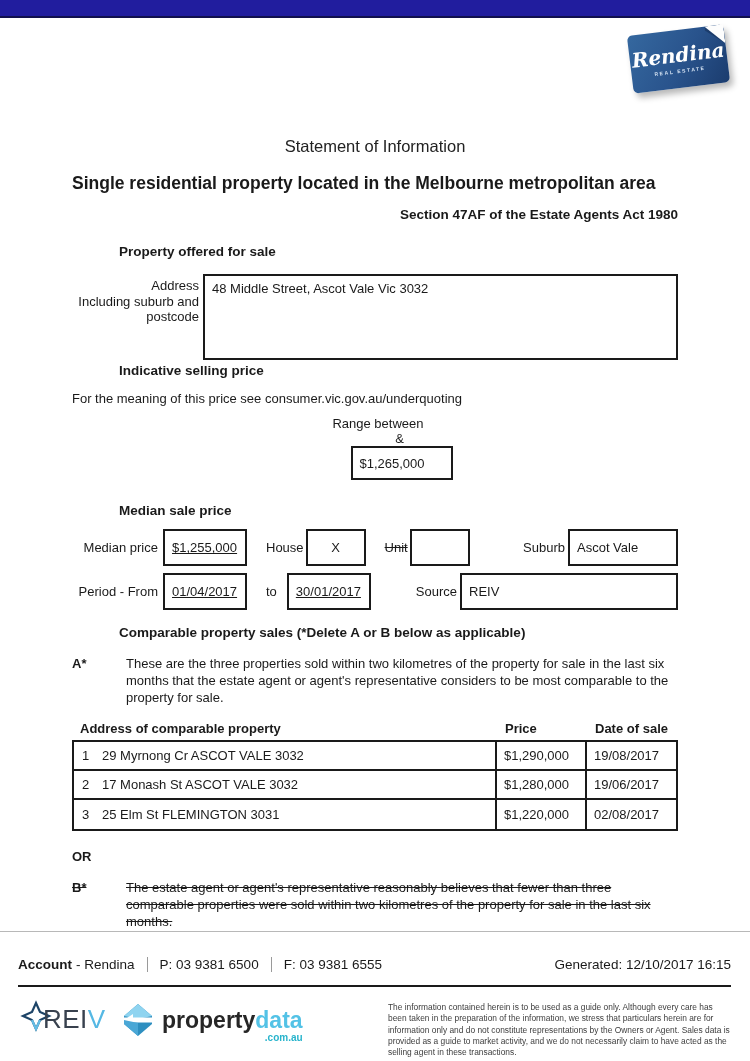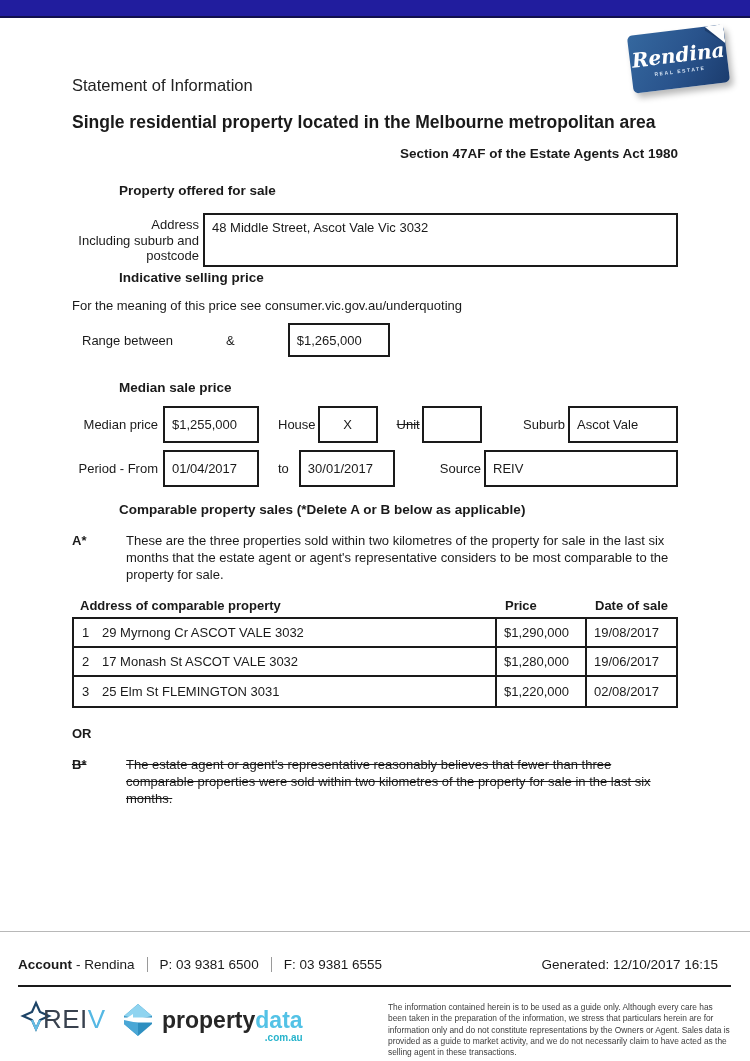--- a/index.html
+++ b/index.html
@@ -16,52 +16,52 @@
              display: flex; flex-direction: column; align-items: center; justify-content: center; }
   .fold { position: absolute; top: 0; right: 0; width: 19px; height: 19px; background: #fdfdfd;
           clip-path: polygon(0 0, 100% 0, 100% 100%); }
   .fold-shade { position: absolute; top: 0; right: 0; width: 19px; height: 19px; background: #142e55;
           clip-path: polygon(0 0, 100% 100%, 0 4px); opacity: .55; }
   .rendina-name { font-family: "DejaVu Serif", serif; font-style: italic; font-weight: bold; color: #ffffff; font-size: 20px; line-height: 1; margin-top: 1px; }
   .rendina-tag { color: #d4e2f2; font-size: 5px; letter-spacing: 1.6px; margin-top: 3px; font-weight: bold; }
 
   
   .content { padding: 0 72px; }
-  .pretitle { padding-top: 58px; font-size: 16.5px; color: #222; }
+  .pretitle { padding-top: 119px; font-size: 16.5px; color: #222; text-align: center; }
   .title { margin-top: 16px; font-size: 17.5px; font-weight: bold; line-height: 1.28; max-width: 600px; }
   .section-ref { margin-top: 13px; font-size: 13.5px; font-weight: bold; text-align: right; }
   .sec { font-size: 13.5px; font-weight: bold; padding-left: 47px; }
   .mt-prop { margin-top: 22px; }
   .mt-ind  { margin-top: 3px; }
   .mt-med  { margin-top: 23px; }
   .mt-comp { margin-top: 15px; }
 
   .box { border: 2px solid #1a1a1a; font-size: 13px; display: flex; align-items: center; padding-left: 7px; background: #fff; }
 
   
   .address-row { display: flex; margin-top: 15px; }
   .address-label { width: 131px; text-align: right; font-size: 13px; line-height: 1.18; white-space: pre-line; padding-right: 4px; padding-top: 4px; }
-  .address-box { flex: 1; height: 54px; align-items: flex-start; padding-top: 5px; }
+  .address-box { flex: 1; height: 86px; align-items: flex-start; padding-top: 5px; }
 
   .note { margin-top: 13px; font-size: 13px; }
 
   
-  .range-row { display: flex; align-items: center; margin-top: 10px; font-size: 13px; }
+  .range-row { display: flex; align-items: center; margin-top: 10px; font-size: 13px; flex-direction: column; }
   .range-lbl { margin-left: 10px; margin-right: 4px; }
   .bx-range { height: 34px; }
   .w105 { width: 105px; } .w102 { width: 102px; }
   .amp { margin-left: 49px; margin-right: 0; }
   .ml53 { margin-left: 53px; }
 
   
   .med-row { display: flex; align-items: center; margin-top: 11px; font-size: 13px; }
   .med-row2 { margin-top: 7px; }
   .lblA { width: 86px; text-align: right; margin-right: 5px; flex: none; }
   .bx-med { height: 37px; }
-  .w90 { width: 96px; } .w60 { width: 60px; } .w110 { width: 110px; }
+  .w90 { width: 84px; text-decoration: underline; } .w60 { width: 60px; } .w110 { width: 110px; }
   .ml9 { margin-left: 19px; } .ml2 { margin-left: 2px; } .ml3 { margin-left: 3px; } .ml10 { margin-left: 10px; } .ml45 { margin-left: 45px; }
   .mlauto { margin-left: auto; }
   .center { justify-content: center; padding-left: 0; }
   .strike { text-decoration: line-through; }
   .flex1 { flex: 1; }
 
   
   .opt { display: flex; margin-top: 16px; font-size: 13px; line-height: 1.3; }
   .opt-label { width: 54px; font-weight: bold; flex: none; }
   .opt-text { flex: 1; padding-right: 2px; }
@@ -76,21 +76,21 @@
   .trow:last-child { border-bottom: none; }
   .c-num { width: 28px; padding-left: 8px; display: flex; align-items: center; }
   .c-addr { flex: 1; display: flex; align-items: center; }
   .c-price { width: 90px; border-left: 2px solid #1a1a1a; padding-left: 7px; display: flex; align-items: center; }
   .c-date { width: 91px; border-left: 2px solid #1a1a1a; padding-left: 7px; display: flex; align-items: center; }
 
   .or { margin-top: 18px; font-size: 13px; font-weight: bold; }
 
   
   .hairline { position: absolute; top: 931px; left: 0; right: 0; height: 1px; background: #b8b8b8; }
-  .footrow { position: absolute; top: 957px; left: 18px; right: 32px; display: flex; align-items: center; font-size: 13.5px; }
+  .footrow { position: absolute; top: 957px; left: 18px; right: 19px; display: flex; align-items: center; font-size: 13.5px; }
   .acct-b { font-weight: bold; margin-right: 4px; }
   .fsep { width: 1px; height: 15px; background: #9a9a9a; margin: 0 12px; }
   .gen { margin-left: auto; }
   .thick { position: absolute; top: 985px; left: 18px; right: 19px; height: 2px; background: #1a1a1a; }
 
   
   .reiv { position: absolute; left: 20px; top: 1000px; display: flex; align-items: flex-end; }
   .reiv-text { font-size: 26px; letter-spacing: 0.5px; margin-left: -9px; line-height: 1; color: #38414e; }
   .reiv-v { color: #55b8e4; }
   .pd { position: absolute; left: 121px; top: 1003px; display: flex; align-items: center; }

